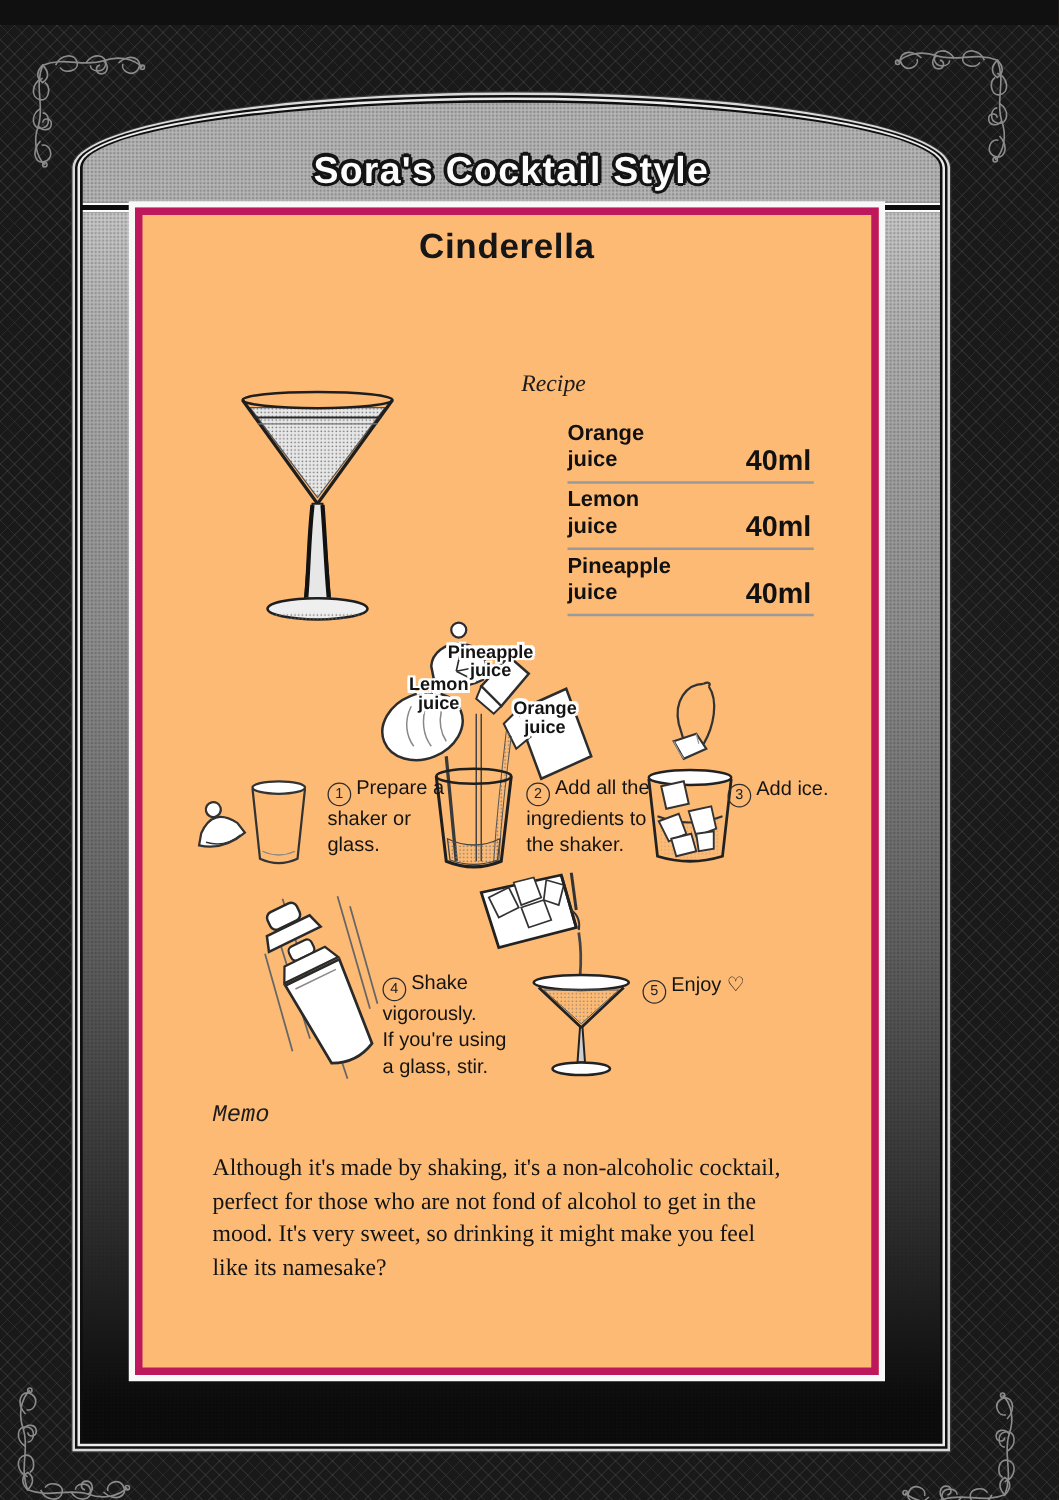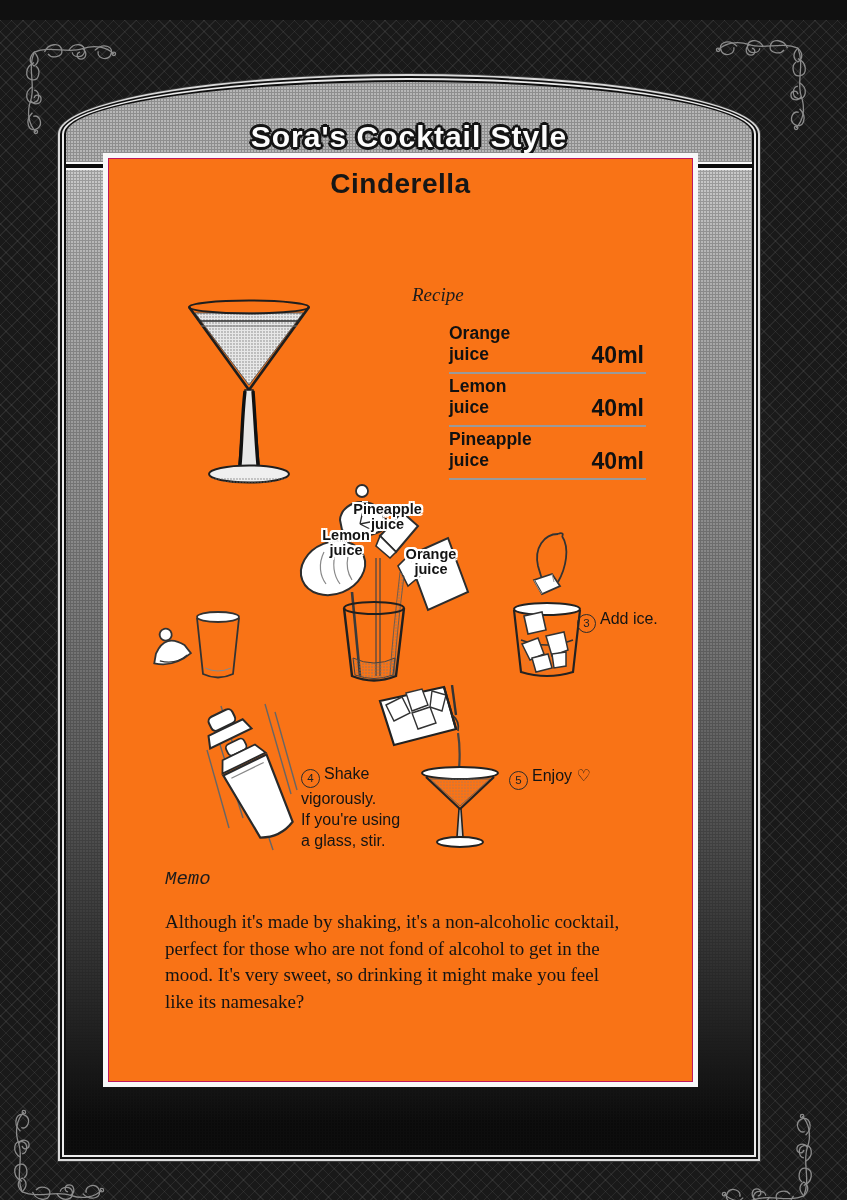--- a/index.html
+++ b/index.html
@@ -24,22 +24,22 @@
     background:radial-gradient(rgba(35,35,35,0.28) 1px, transparent 1.25px) 0 0/3px 3px, #b7b7b7;
     display:flex;align-items:flex-end;justify-content:center;padding-bottom:8px;box-sizing:border-box;}
   .banner-title{font-size:30px;font-weight:bold;letter-spacing:1px;color:#fcfcfc;
     text-shadow:-2px -2px 0 #141414,2px -2px 0 #141414,-2px 2px 0 #141414,2px 2px 0 #141414,0 -3px 0 #141414,0 3px 0 #141414,-3px 0 0 #141414,3px 0 0 #141414;}
   .divider{position:absolute;left:0;right:0;top:80px;height:4px;background:#0d0d0d;
     border-top:2px solid #fafafa;border-bottom:2px solid #fafafa;}
   .matte{position:absolute;left:0;right:0;top:88px;bottom:0;
     background-image:radial-gradient(rgba(25,25,25,0.25) 1px, transparent 1.25px),
       linear-gradient(180deg,#c9c9c9 0%,#b2b2b2 10%,#909090 34%,#606060 60%,#2e2e2e 82%,#0a0a0a 97%);
     background-size:3px 3px,100% 100%;}
-  .inner-card{position:absolute;left:42px;top:76px;width:583px;height:922px;background:#f97316;
-    border:1px solid #be185d;box-shadow:0 0 0 5px #f8f8f8;}
+  .inner-card{position:absolute;left:42px;top:84px;width:583px;height:922px;background:#fdba74;
+    border:6px solid #be185d;box-shadow:0 0 0 5px #f8f8f8;}
 
   .card-title{position:absolute;left:0;top:9px;width:100%;text-align:center;
     font-size:28px;font-weight:bold;color:#161616;letter-spacing:0.5px;}
 
   .recipe-heading{position:absolute;left:303px;top:125px;font-family:"Liberation Serif",serif;
     font-style:italic;font-size:19px;color:#1c1c1c;text-align:center;}
   .ing-row{position:absolute;left:340px;width:197px;height:52px;border-bottom:2px solid #9a9a9a;box-sizing:border-box;}
   .ing-name{white-space:pre-line;font-weight:bold;font-size:17.5px;line-height:21px;color:#111;padding-top:1px;}
   .ing-amount{position:absolute;right:2px;bottom:3px;font-weight:bold;font-size:23px;color:#111;}
 
@@ -294,20 +294,30 @@
           <path d="M96,30 q8,6 6,16" fill="none" stroke="#333" stroke-width="1.6"></path>
           <path d="M102,48 C104,60 104,72 103,84" stroke="#444" stroke-width="2.2" fill="none"></path>
           <ellipse cx="104" cy="88" rx="38" ry="6" fill="#fff" stroke="#222" stroke-width="2"></ellipse>
           <path d="M70,92 L104,124 L138,92" fill="none" stroke="#222" stroke-width="2.2"></path>
           <path d="M74,94 L104,121 L134,94 Z" fill="url(#ht4)" stroke="#555" stroke-width="0.8"></path>
           <path d="M103,124 L101,152 L107,152 L105,124 Z" fill="#cfcfcf" stroke="#222" stroke-width="1.6"></path>
           <ellipse cx="104" cy="157" rx="23" ry="5" fill="#fff" stroke="#222" stroke-width="2"></ellipse>
         </svg>
       </div>
 
+      <div class="step-text" style="left:148px;top:448px;width:100px;">
+        <span class="circ">1</span><span class="step-body">Prepare a
+shaker or
+glass.</span>
+      </div>
+      <div class="step-text" style="left:307px;top:448px;width:110px;">
+        <span class="circ">2</span><span class="step-body">Add all the
+ingredients to
+the shaker.</span>
+      </div>
       <div class="step-text" style="left:468px;top:449px;width:100px;">
         <span class="circ">3</span><span class="step-body">Add ice.</span>
       </div>
       <div class="step-text" style="left:192px;top:604px;width:130px;">
         <span class="circ">4</span><span class="step-body">Shake vigorously.
 If you're using
 a glass, stir.</span>
       </div>
       <div class="step-text" style="left:400px;top:606px;width:110px;">
         <span class="circ">5</span><span class="step-body">Enjoy ♡</span>

